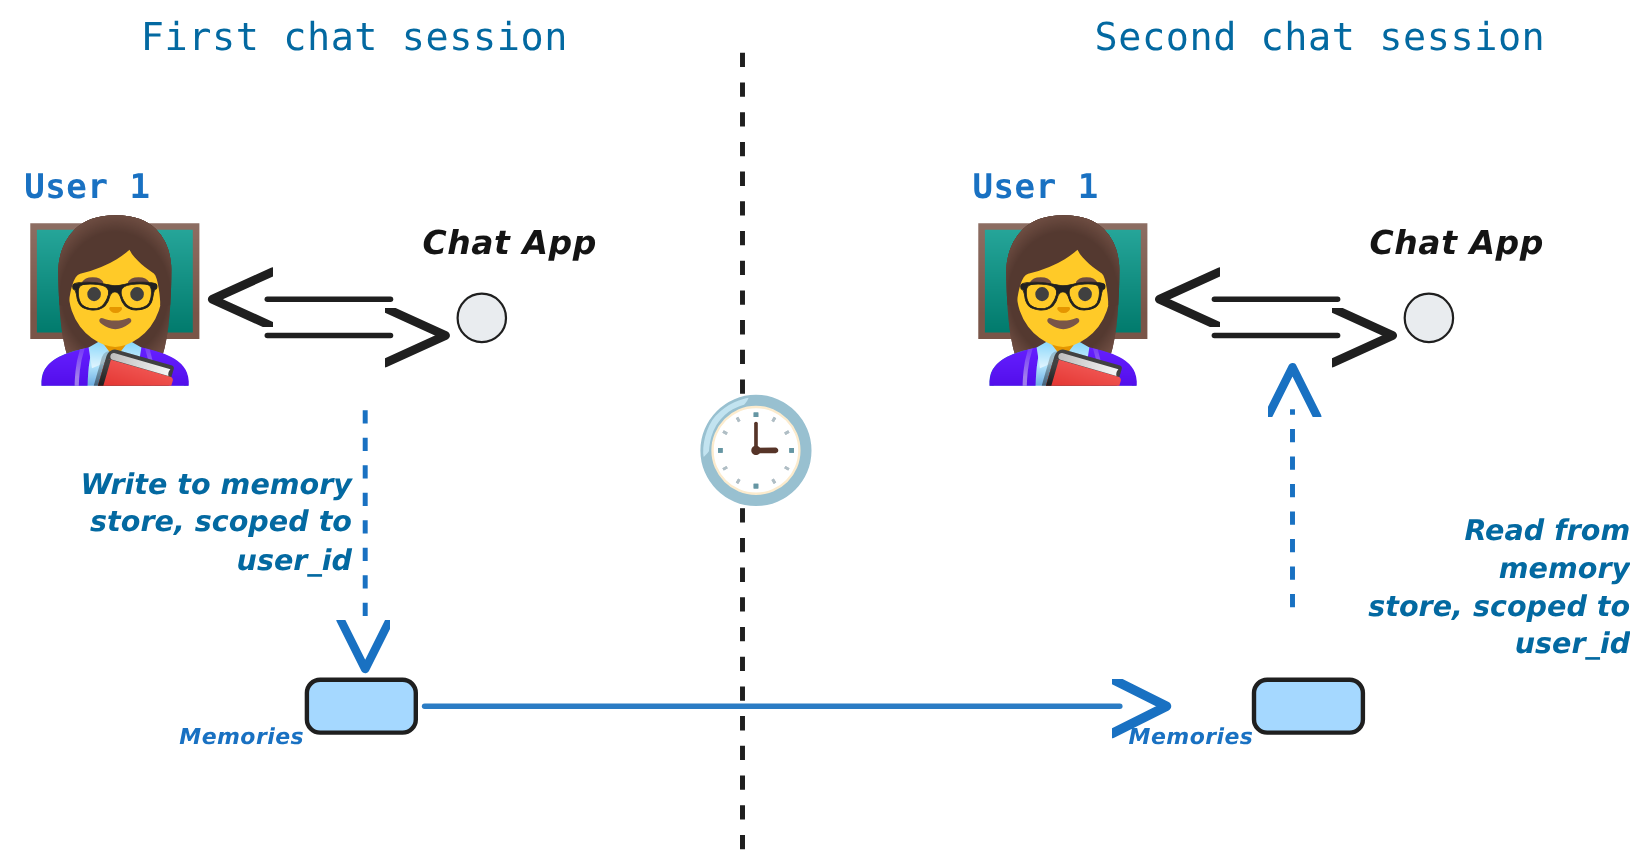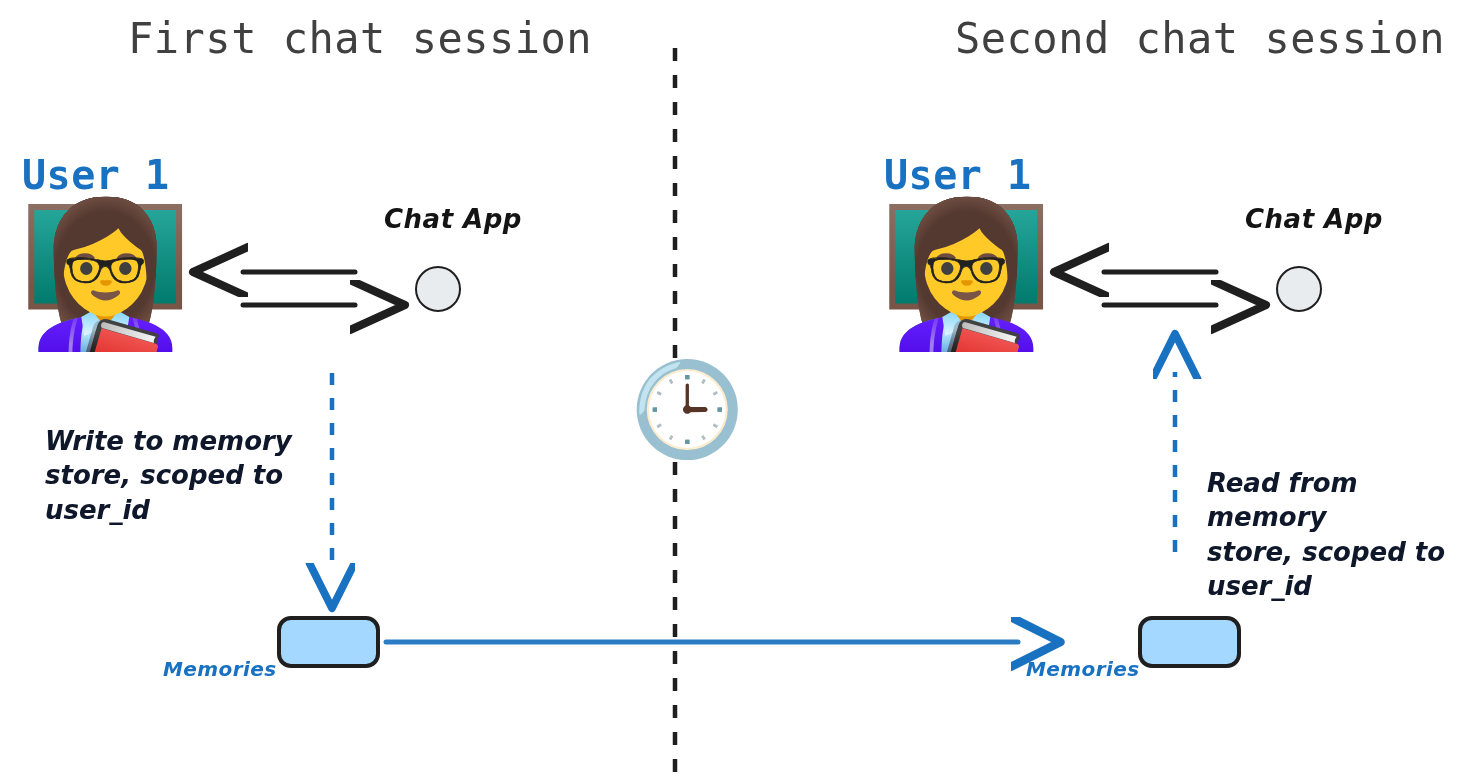--- a/index.html
+++ b/index.html
@@ -16,31 +16,31 @@
     width: 1482px;
     height: 777px;
     background: #ffffff;
     overflow: hidden;
   }
   .abs { position: absolute; }
 
   
   .session-title {
     font-family: "DejaVu Sans Mono", "Liberation Mono", monospace;
-    font-size: 42px;
+    font-size: 35px;
     font-weight: 500;
-    color: #404040;
+    color: #0369a1;
     letter-spacing: 0.5px;
     white-space: nowrap;
   }
 
   
   .user-label {
     font-family: "DejaVu Sans Mono", "Liberation Mono", monospace;
-    font-size: 40px;
+    font-size: 31px;
     font-weight: 700;
     color: #1971c2;
     letter-spacing: 0.5px;
     white-space: nowrap;
   }
 
   
   .emoji {
     font-family: "DejaVu Sans", sans-serif;
     line-height: 1;
@@ -50,38 +50,38 @@
   .clock-emoji  { font-size: 92px; }
 
   
   .hand {
     font-family: "DejaVu Sans", sans-serif;
     font-style: italic;
     font-weight: 600;
     white-space: nowrap;
   }
   .chat-app-label {
-    font-size: 26px;
+    font-size: 30px;
     color: #141414;
     letter-spacing: 0.5px;
   }
   .memories-label {
     font-size: 20px;
     color: #1971c2;
     letter-spacing: 0.4px;
     margin-top: 27px;
   }
   .annotation {
     font-family: "DejaVu Sans", sans-serif;
     font-style: italic;
     font-weight: 600;
     font-size: 26px;
     line-height: 1.32;
-    color: #0f172a;
-    text-align: left;
+    color: #0369a1;
+    text-align: right;
     white-space: pre-line;
   }
 
   
   .chat-circle {
     width: 46px;
     height: 46px;
     border-radius: 50%;
     background: #e9ecef;
     border: 2.5px solid #1f1f1f;
@@ -168,21 +168,21 @@
   <div class="abs annotation" style="left:45px; top:424px; width:275px;">Write to memory
 store, scoped to
 user_id</div>
 
   <div class="abs hand memories-label" style="left:163px; top:630px;">Memories</div>
 
   <div class="abs memory-box" style="left:277px; top:616px;"></div>
 
   <div class="abs emoji clock-emoji" style="left:630px; top:364px;">🕒</div>
 
-  <div class="abs session-title" style="left:955px; top:14px;">Second chat session</div>
+  <div class="abs session-title" style="left:995px; top:14px;">Second chat session</div>
 
   <div class="abs user-label" style="left:884px; top:152px;">User 1</div>
 
   <div class="abs emoji avatar-emoji" style="left:879px; top:205px;">👩‍🏫</div>
 
   <div class="abs hand chat-app-label" style="left:1245px; top:204px;">Chat App</div>
 
   <div class="abs chat-circle" style="left:1276px; top:266px;"></div>
 
   <div class="abs annotation" style="left:1207px; top:418px; width:275px;margin-top:48px;">Read from memory

